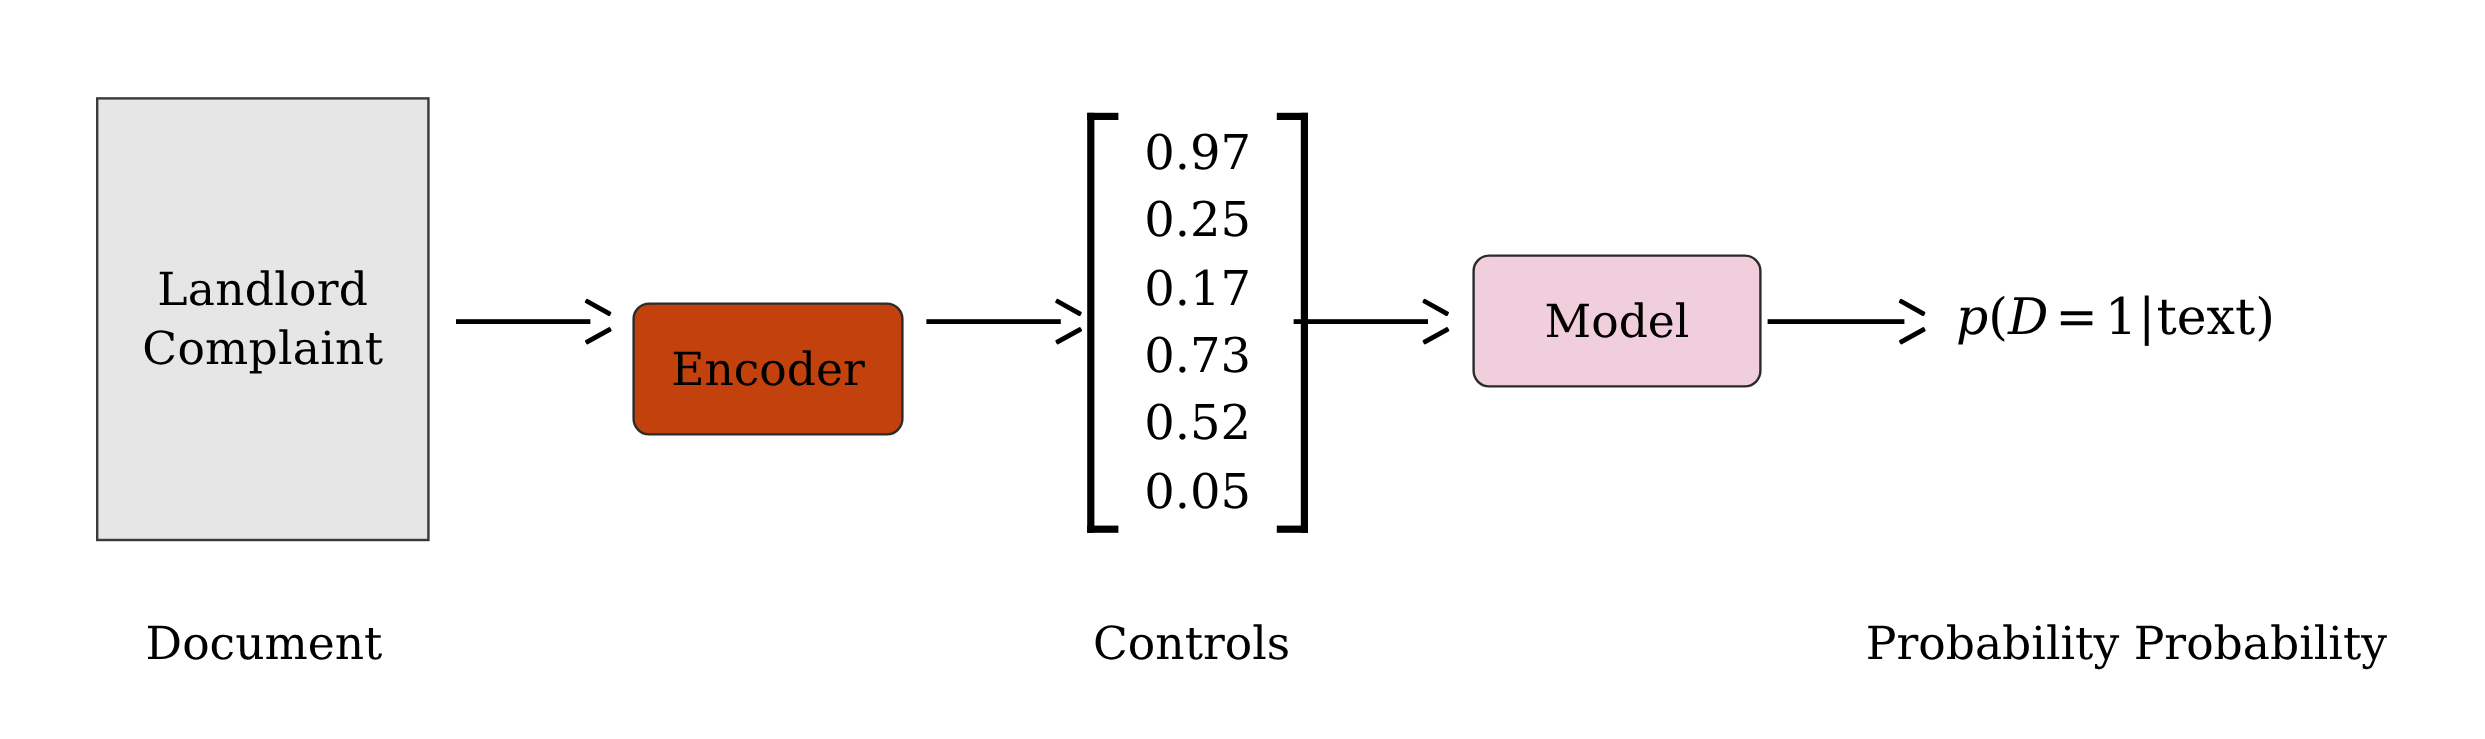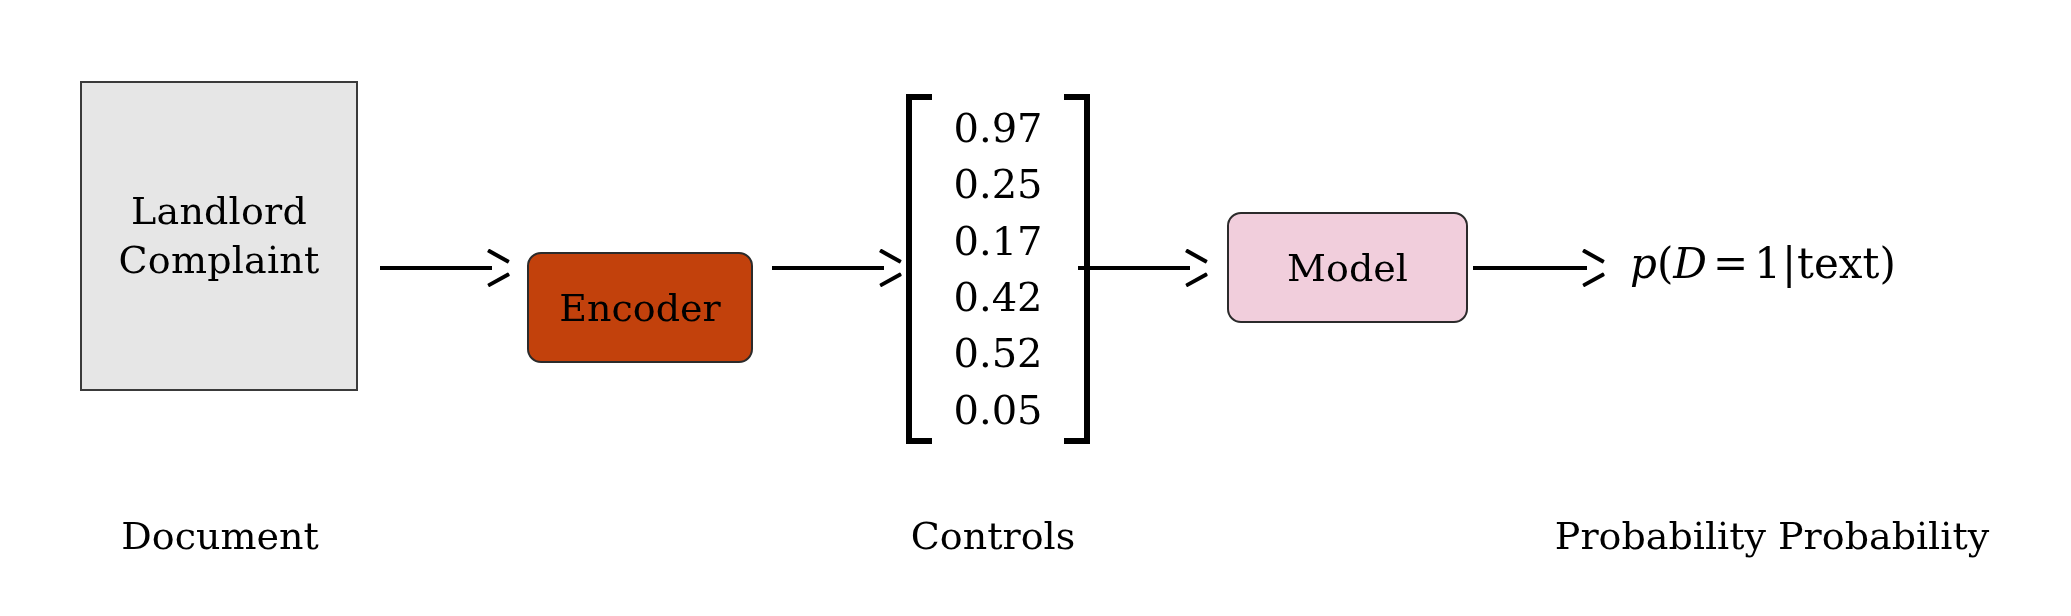--- a/index.html
+++ b/index.html
@@ -19,21 +19,21 @@
     background: #ffffff;
     overflow: hidden;
   }
 
   
   .doc-box {
     position: absolute;
     left: 80px;
     top: 81px;
     width: 278px;
-    height: 310px;
+    height: 370px;
     box-sizing: border-box;
     background: #e6e6e6;
     border: 2.5px solid #3a3a3a;
     display: flex;
     flex-direction: column;
     align-items: center;
     justify-content: center;
     line-height: 1.30;
   }
   .doc-box .doc-line {
@@ -198,21 +198,21 @@
     <div class="shaft" style="width:112px;"></div>
     <div class="head"></div>
   </div>
 
   <div class="vector">
     <div class="bracket left"></div>
     <div class="values">
       <div class="val">0.97</div>
       <div class="val">0.25</div>
       <div class="val">0.17</div>
-      <div class="val">0.42</div>
+      <div class="val">0.73</div>
       <div class="val">0.52</div>
       <div class="val">0.05</div>
     </div>
     <div class="bracket right"></div>
   </div>
 
   <div class="arrow a3">
     <div class="shaft" style="width:112px;"></div>
     <div class="head"></div>
   </div>

